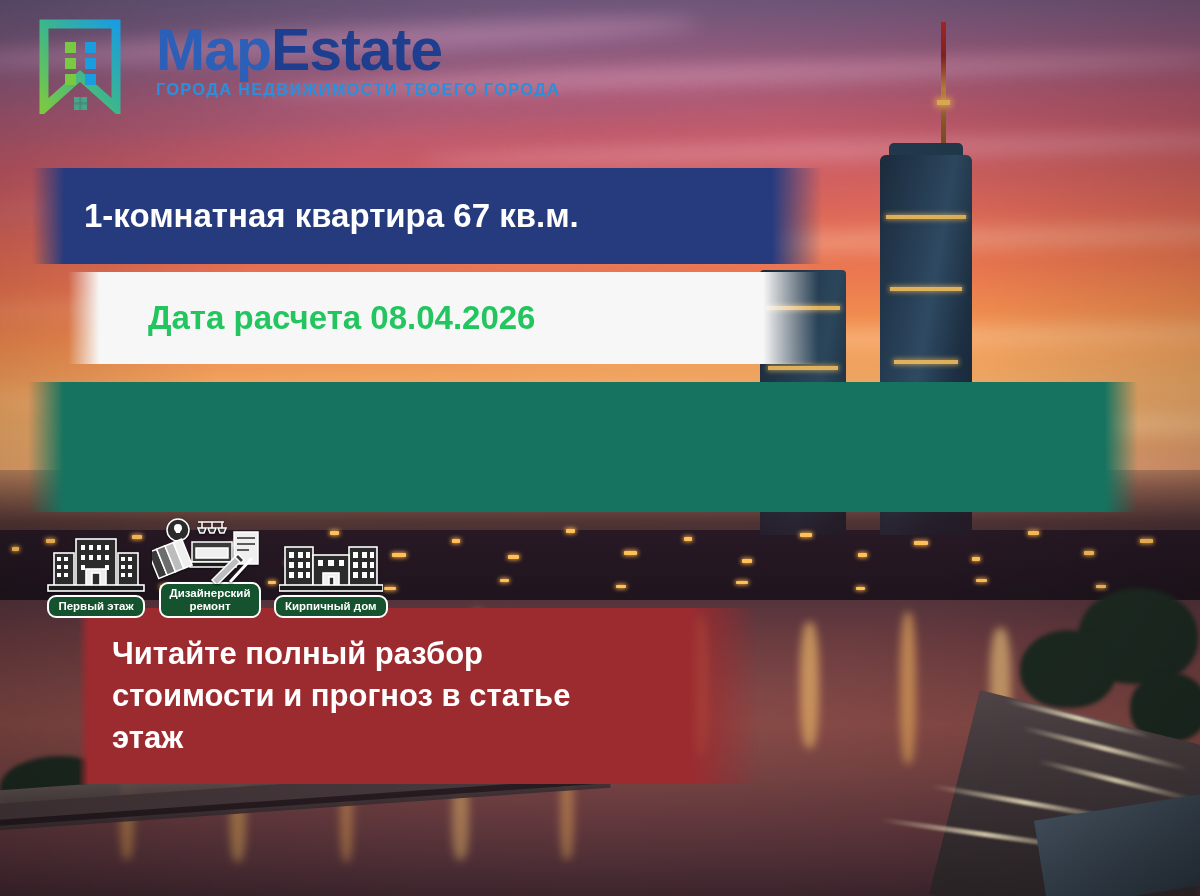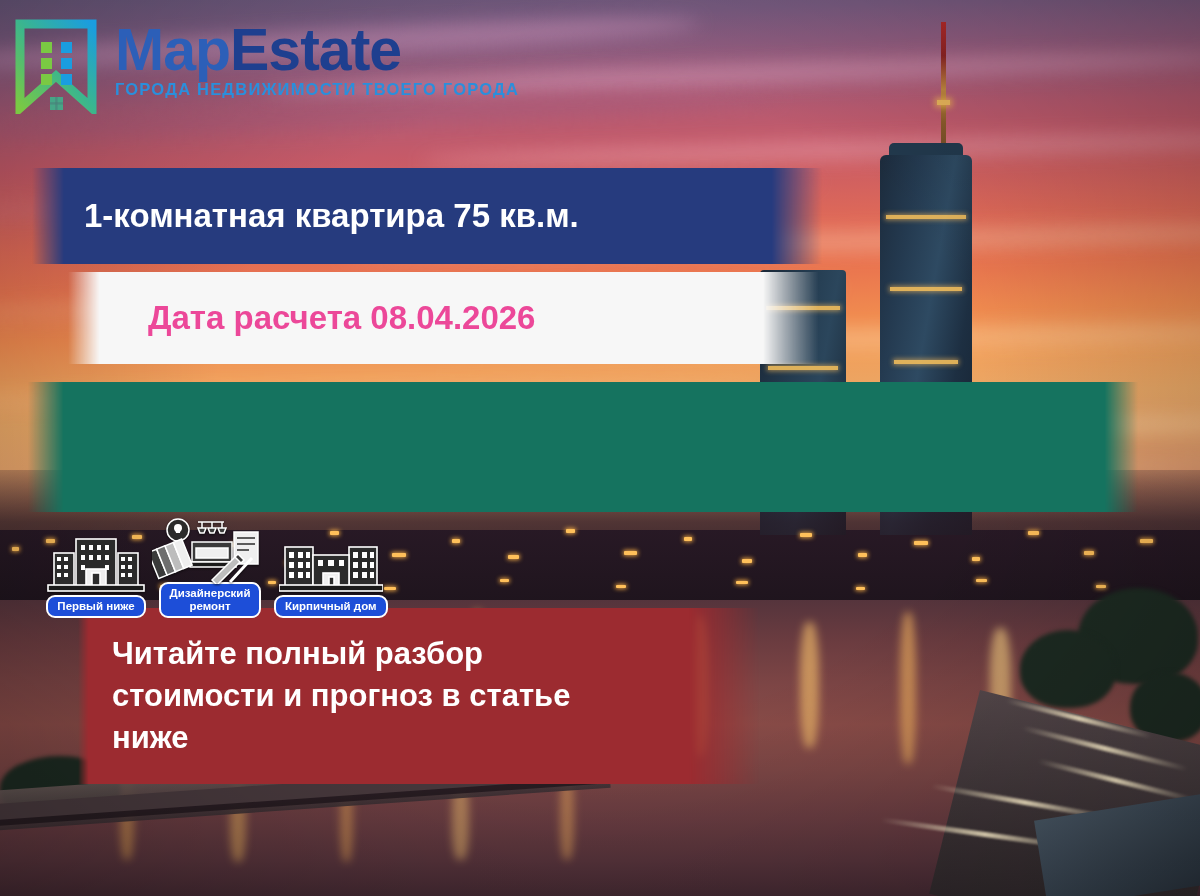--- a/index.html
+++ b/index.html
@@ -161,21 +161,21 @@
     -webkit-mask-image:linear-gradient(90deg, transparent 0, #000 4%, #000 88%, transparent 95%);
   }
   #b-date .brush::before{
     content:""; position:absolute; left:0; top:0; width:10%; height:100%;
     background:repeating-linear-gradient(0deg,#f7f7f7 0 3px, transparent 3px 6px);
   }
   #b-date .brush::after{
     content:""; position:absolute; right:0; top:0; width:12%; height:100%;
     background:repeating-linear-gradient(0deg,#f7f7f7 0 3px, transparent 3px 6px);
   }
-  #b-date .label { color:#ec4899; font-size:33px; padding-left:80px; }
+  #b-date .label { color:#22c55e; font-size:33px; padding-left:80px; }
 
   
   #b-addr { left:28px; top:382px; width:1110px; height:130px; }
   #b-addr .brush {
     background:#15735f;
     mask-image:linear-gradient(90deg, transparent 0, #000 3.2%, #000 97%, transparent 100%);
     -webkit-mask-image:linear-gradient(90deg, transparent 0, #000 3.2%, #000 97%, transparent 100%);
   }
   #b-addr .brush::before{
     content:""; position:absolute; left:0; top:0; width:8%; height:100%;
@@ -190,35 +190,35 @@
     mask-image:linear-gradient(90deg, transparent 0, #000 1.5%, #000 86%, transparent 96%);
     -webkit-mask-image:linear-gradient(90deg, transparent 0, #000 1.5%, #000 86%, transparent 96%);
   }
   #b-cta .brush::after{
     content:""; position:absolute; right:0; top:0; width:16%; height:100%;
     background:repeating-linear-gradient(0deg,#9c2b30 0 3px, transparent 3px 6px);
   }
   #b-cta .label { color:#ffffff; font-size:31px; padding-left:34px; line-height:1.35; }
 
   
-  #logo { position:absolute; left:12px; top:18px; display:flex; align-items:flex-start; gap:15px; z-index:6; }
+  #logo { position:absolute; left:36px; top:18px; display:flex; align-items:flex-start; gap:32px; z-index:6; }
   #logo .mark { width:88px; height:96px; flex:0 0 auto; }
   #logo .wordwrap { padding-top:4px; }
   #logo .word { font-size:59px; font-weight:700; letter-spacing:-1px; line-height:.95; }
   #logo .word .map { color:#2c5fb8; }
   #logo .word .estate { color:#1e3f8f; }
   #logo .tag { margin-top:2px; font-size:16.5px; font-weight:700; letter-spacing:1.2px; color:#2a8fdc; }
 
   
   #features { position:absolute; left:46px; top:518px; display:flex; align-items:flex-end; gap:6px; z-index:6; }
   .feature { position:relative; width:auto; display:flex; flex-direction:column; align-items:center; }
   .feature .art { filter:drop-shadow(0 1px 1px rgba(0,0,0,.6)); }
   .feature .cap {
     margin-top:-6px;
-    background:#1d4ed8; color:#fff; font-size:11.5px; font-weight:700;
+    background:#14532d; color:#fff; font-size:11.5px; font-weight:700;
     border:2px solid #ffffff; border-radius:9px; padding:3px 9px; white-space:pre-line;
     text-align:center; line-height:1.15;
   }
 </style>
 </head>
 <body>
 
 <div id="poster">
 
   <div class="bg">
@@ -357,37 +357,37 @@
       </svg>
     </span>
     <span class="wordwrap">
       <span class="word"><span class="map">Map</span><span class="estate">Estate</span></span>
       <span class="tag" style="display:block">ГОРОДА НЕДВИЖИМОСТИ ТВОЕГО ГОРОДА</span>
     </span>
   </div>
 
   <div class="banner" id="b-title">
     <span class="brush"></span>
-    <span class="label">1-комнатная квартира 75 кв.м.</span>
+    <span class="label">1-комнатная квартира 67 кв.м.</span>
   </div>
 
   <div class="banner" id="b-date">
     <span class="brush"></span>
     <span class="label">Дата расчета 08.04.2026</span>
   </div>
 
   <div class="banner" id="b-addr">
     <span class="brush"></span>
   </div>
 
   <div class="banner" id="b-cta">
     <span class="brush"></span>
     <span class="label">Читайте полный разбор
 стоимости и прогноз в статье
-ниже</span>
+этаж</span>
   </div>
 
   <div id="features">
 
     <div class="feature">
       <span class="art">
         <svg width="100" height="62" viewBox="0 0 100 62" xmlns="http://www.w3.org/2000/svg">
           <g stroke="#ffffff" stroke-width="1.6" fill="#2b2b2b">
             <rect x="8" y="18" width="20" height="34"></rect>
             <rect x="72" y="18" width="20" height="34"></rect>
@@ -415,21 +415,21 @@
               <rect x="59" y="10" width="4" height="5"></rect>
             <rect x="35" y="20" width="4" height="5"></rect>
               <rect x="43" y="20" width="4" height="5"></rect>
             <rect x="51" y="20" width="4" height="5"></rect>
               <rect x="59" y="20" width="4" height="5"></rect>
             <rect x="35" y="30" width="4" height="5"></rect>
               <rect x="59" y="30" width="4" height="5"></rect>
           </g>
         </svg>
       </span>
-      <span class="cap">Первый ниже</span>
+      <span class="cap">Первый этаж</span>
     </div>
 
     <div class="feature">
       <span class="art">
         <svg width="116" height="66" viewBox="0 0 116 66" xmlns="http://www.w3.org/2000/svg">
           <g stroke="#ffffff" stroke-width="1.5" fill="#2b2b2b">
 
             <circle cx="26" cy="12" r="11"></circle>
             <path d="M22 10 a4 4 0 0 1 8 0 c0 3 -2 3 -2 5 h-4 c0 -2 -2 -2 -2 -5z" fill="#ffffff" stroke="none"></path>
 

